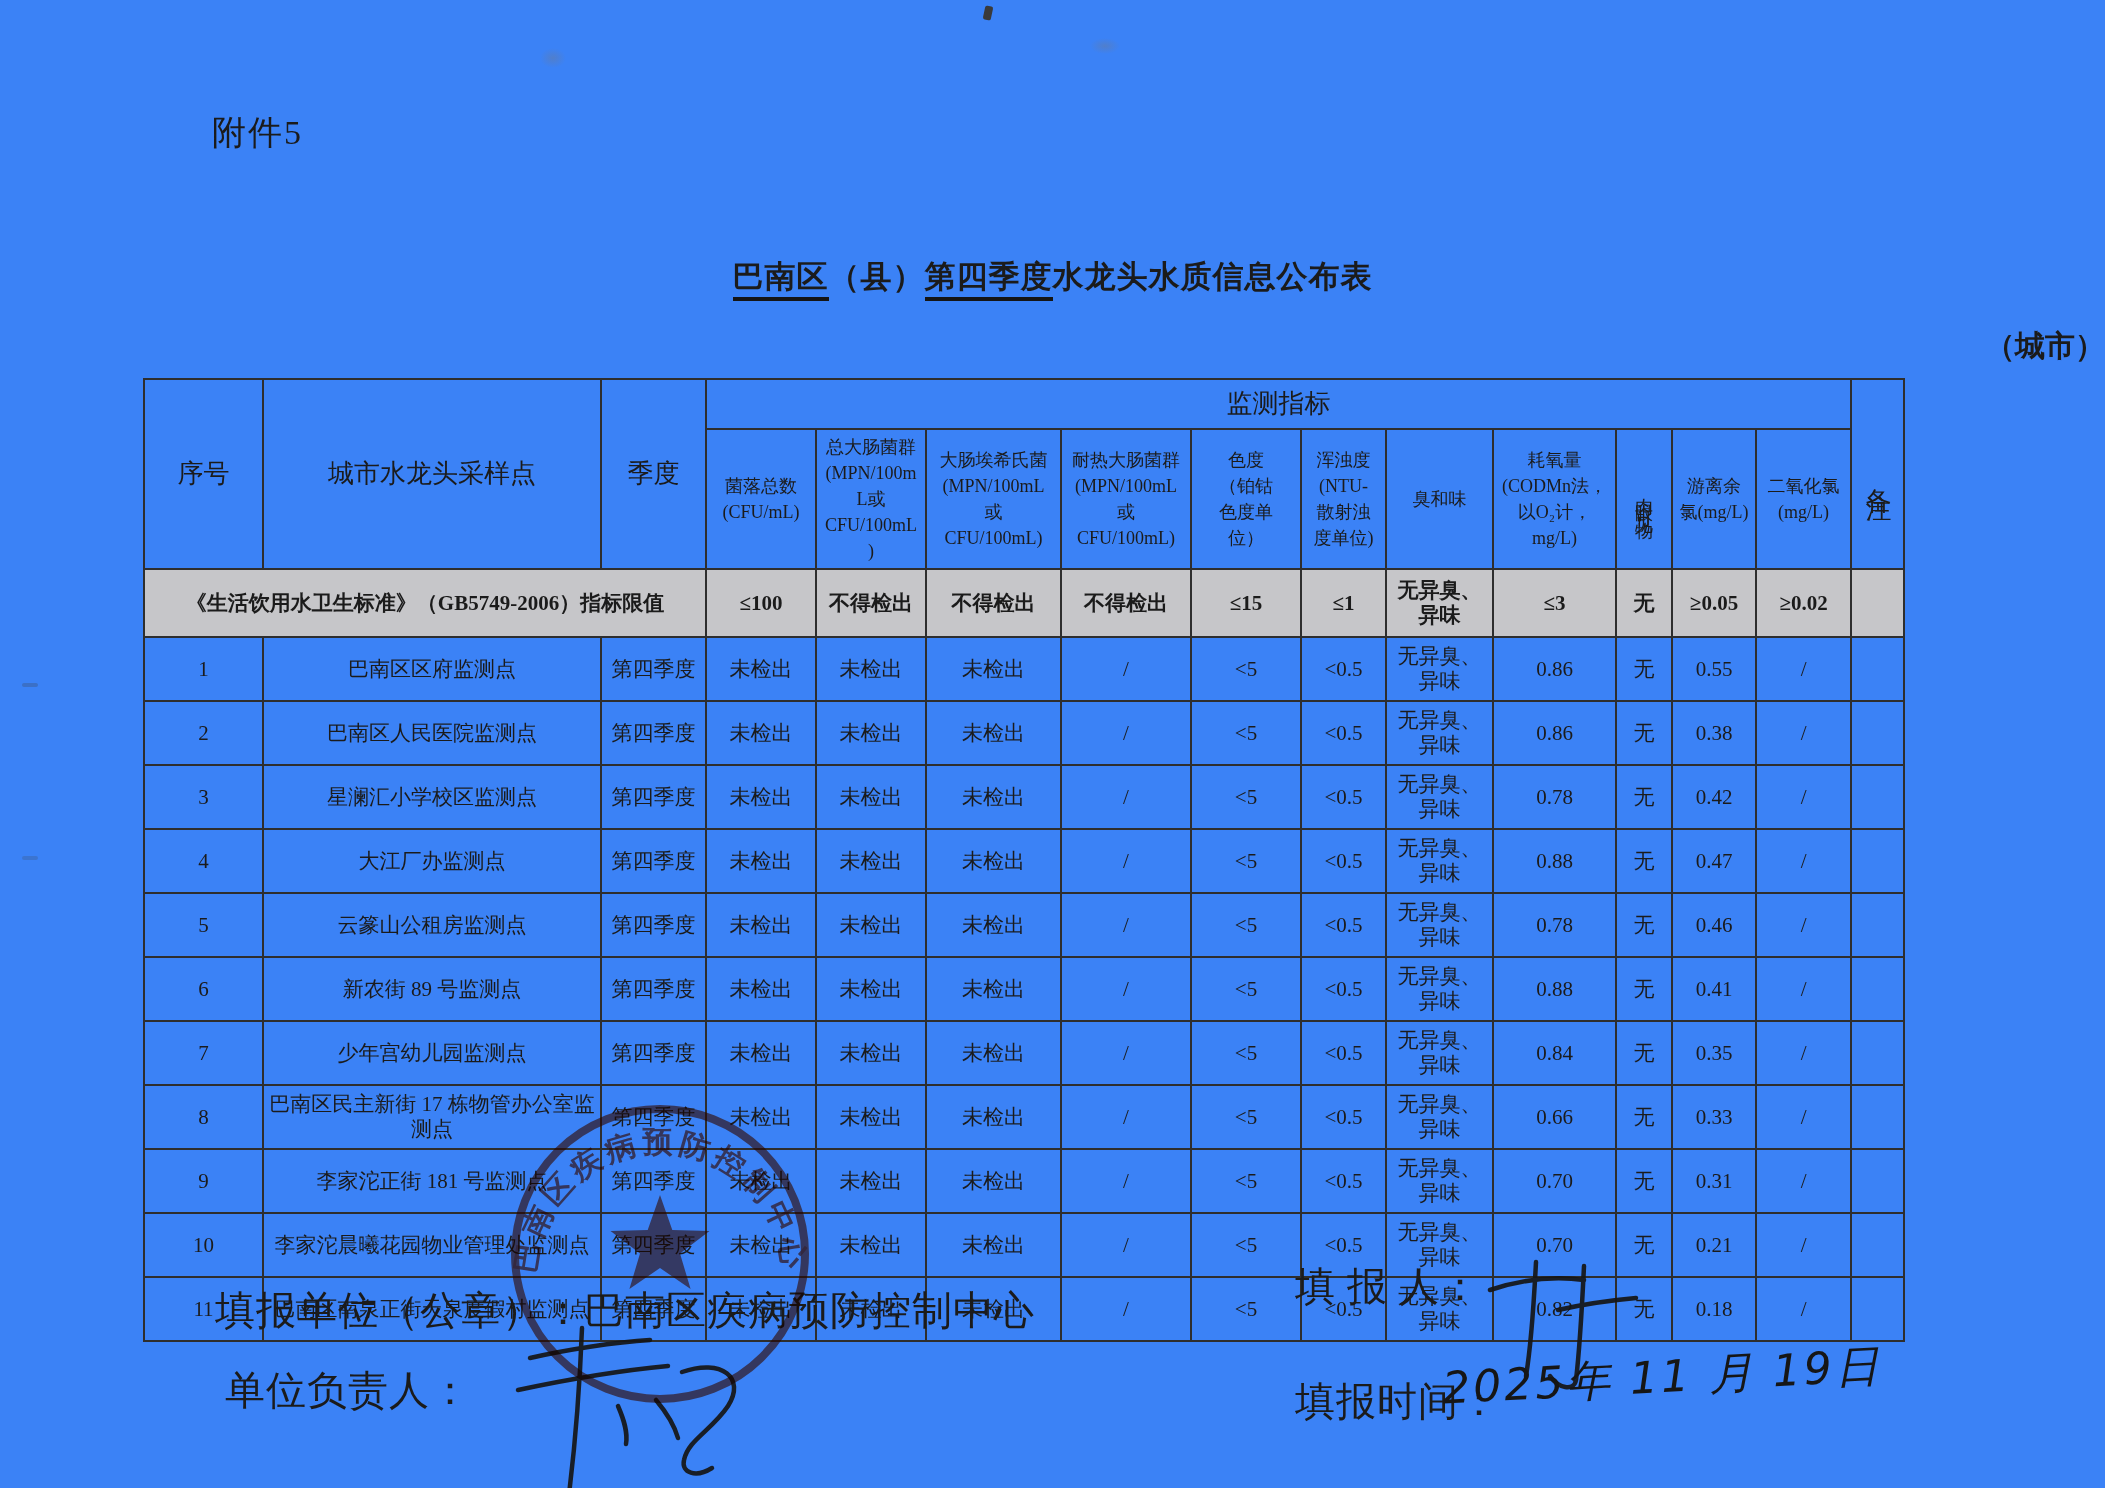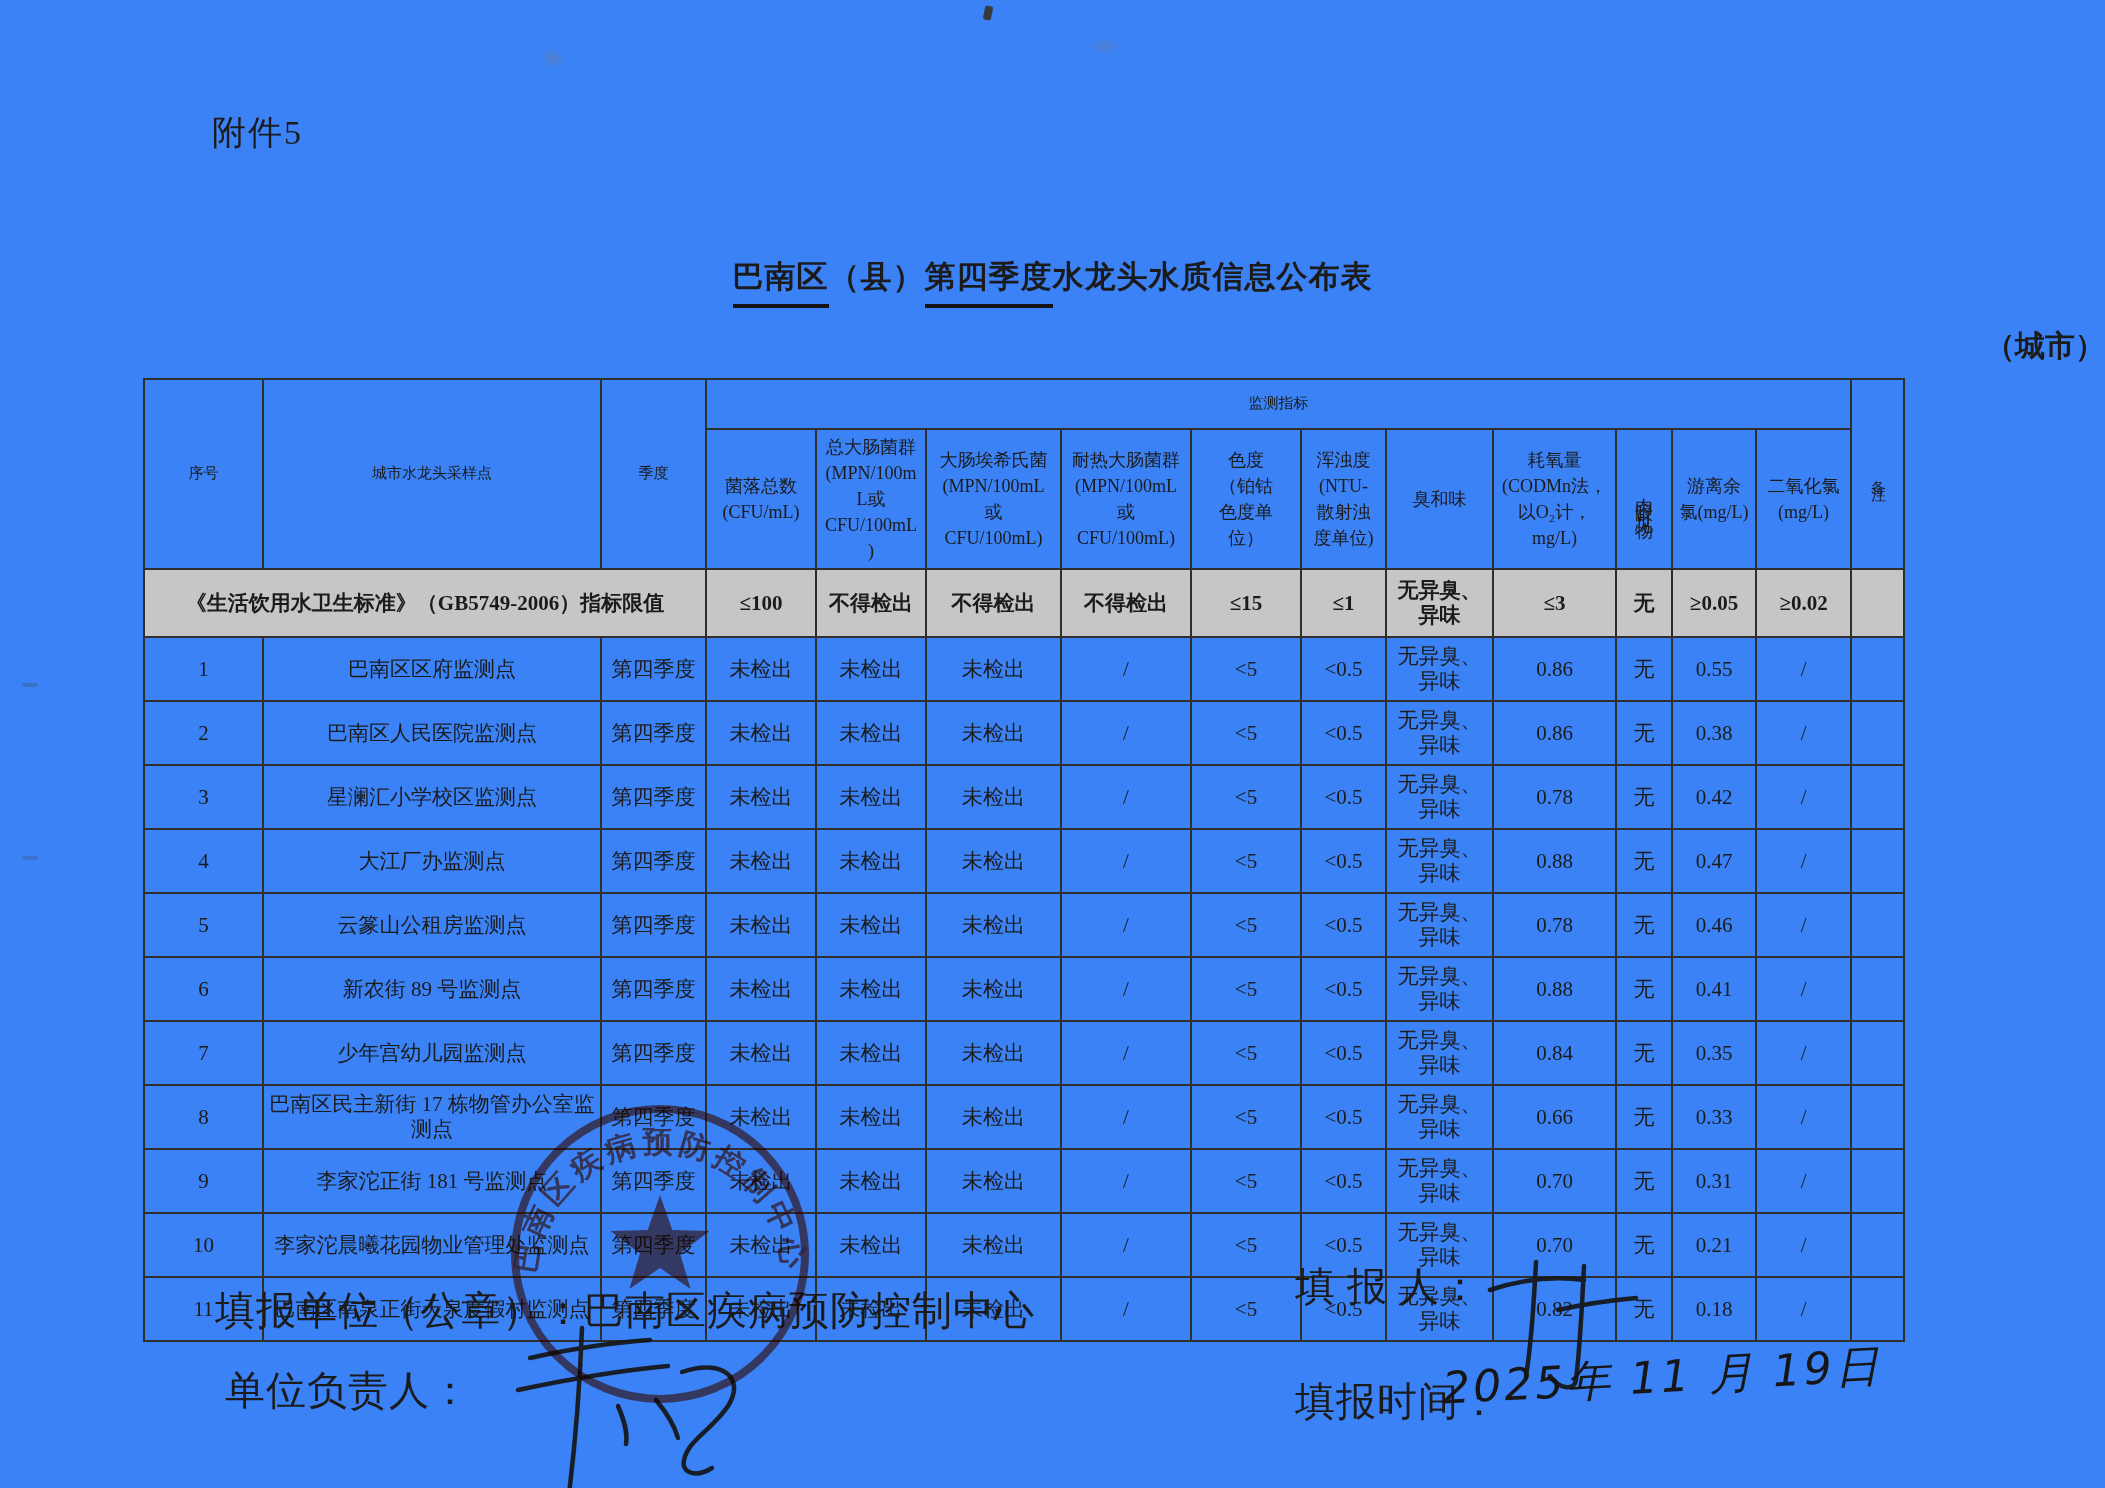--- a/index.html
+++ b/index.html
@@ -4,27 +4,27 @@
 <style>
   html,body{margin:0;padding:0;background:#ffffff;}
   .page{position:relative;width:2105px;height:1488px;background:#3b82f6;overflow:hidden;
         font-family:"Liberation Serif","DejaVu Serif",serif;color:#1b1b1b;}
   
   .smudge{position:absolute;border-radius:50%;background:radial-gradient(closest-side,rgba(120,120,125,.35),rgba(120,120,125,0));}
   .speck{position:absolute;background:#3a3a3a;border-radius:2px;}
 
   .attachment{position:absolute;left:212px;top:110px;font-size:34px;letter-spacing:2px;}
   .title{position:absolute;left:0;top:256px;width:100%;text-align:center;font-size:31px;font-weight:bold;letter-spacing:1px;}
-  .title .u{border-bottom:4px solid #151515;padding-bottom:10px;}
+  .title .u{border-bottom:4px solid #151515;padding-bottom:3px;}
   .subtitle{position:absolute;left:0;top:326px;width:100%;text-align:right;font-size:30px;font-weight:bold;}
 
   table.wq{position:absolute;left:143px;top:378px;width:1760px;border-collapse:collapse;table-layout:fixed;background:transparent;}
   table.wq td{border:2px solid #2e2e2e;text-align:center;vertical-align:middle;
               font-size:21px;line-height:1.18;padding:2px 3px;white-space:pre-line;overflow:hidden;}
-  tr.gh td{height:44px;font-size:15px;border-radius:14px;}
+  tr.gh td{height:44px;font-size:26px;border-radius:14px;}
   tr.h2 td{height:132px;font-size:18px;line-height:1.45;}
   td.vert{writing-mode:vertical-rl;text-orientation:upright;letter-spacing:6px;font-size:19px;padding:6px 0;}
   tr.limit td{height:62px;background:#c6c6c9;font-weight:bold;font-size:21px;}
   tr.dr td{height:58px;}
   td.site{font-size:22px;margin-left:18px;}
 
   .foot{position:absolute;font-size:40px;letter-spacing:1px;white-space:nowrap;}
   .date-hand{position:absolute;left:1442px;top:1348px;font-size:44px;transform:rotate(-3deg);
              font-family:"DejaVu Sans",sans-serif;font-style:italic;letter-spacing:3px;color:#161616;}
   .sig{position:absolute;pointer-events:none;}

